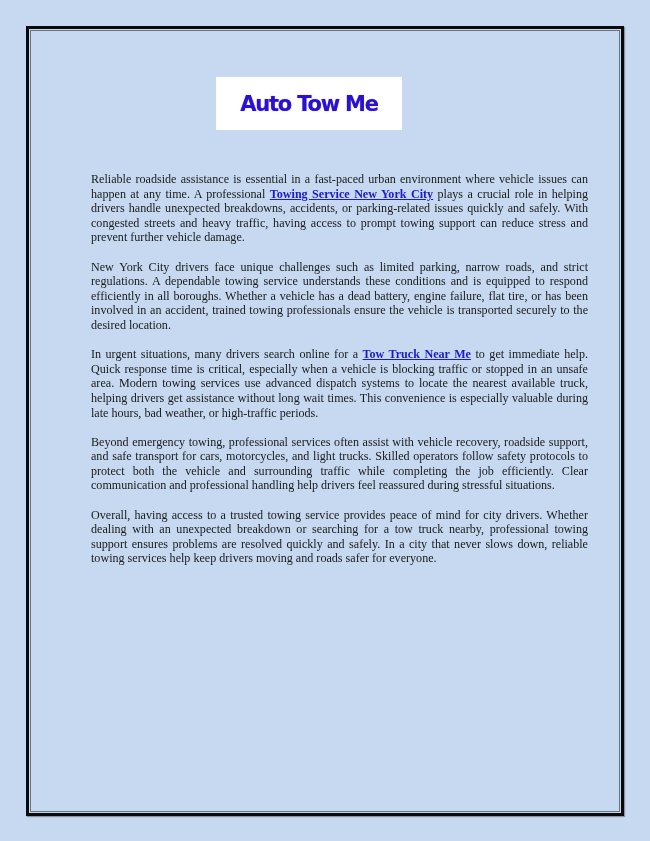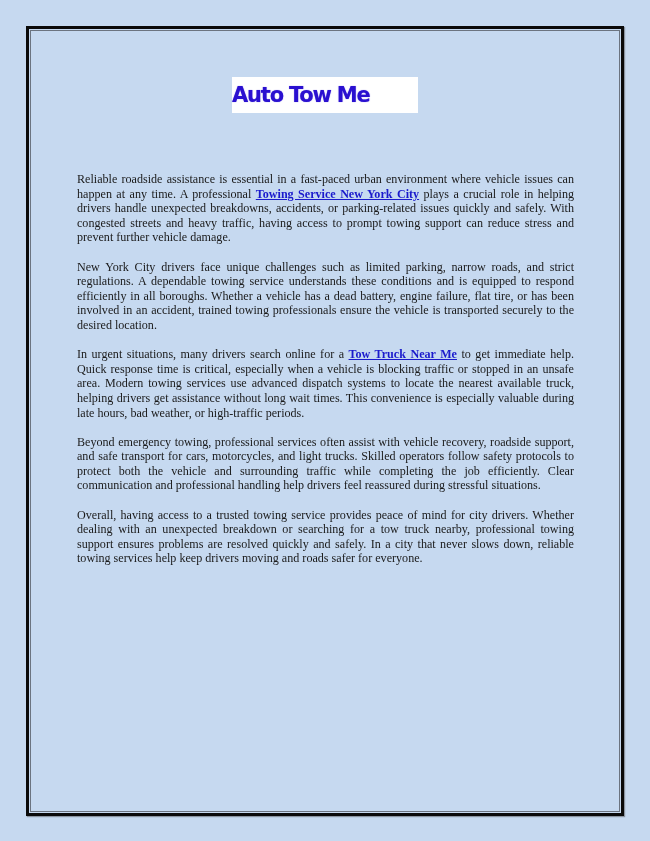--- a/index.html
+++ b/index.html
@@ -25,39 +25,40 @@
     .page-frame-inner {
       position: absolute;
       left: 1px;
       top: 1px;
       right: 1px;
       bottom: 1px;
       border: 1px solid #6c7480;
     }
     .logo-box {
       position: absolute;
-      left: 232px;
+      left: 216px;
       top: 77px;
       width: 186px;
-      height: 36px;
+      height: 53px;
       background: #ffffff;
       display: flex;
       align-items: center;
+      justify-content: center;
     }
     .logo-text {
       font-family: "DejaVu Sans", sans-serif;
       font-weight: bold;
       font-size: 21px;
       letter-spacing: -1.2px;
       color: #2a10d0;
       text-shadow: 0 0 1px rgba(42,16,208,0.6);
     }
     .content {
       position: absolute;
-      left: 77px;
+      left: 91px;
       top: 172px;
       width: 497px;
       font-family: "Liberation Serif", serif;
       font-size: 12.1px;
       line-height: 14.6px;
       color: #1a1a1a;
     }
     .content p {
       margin: 0 0 14.6px 0;
       text-align: justify;

